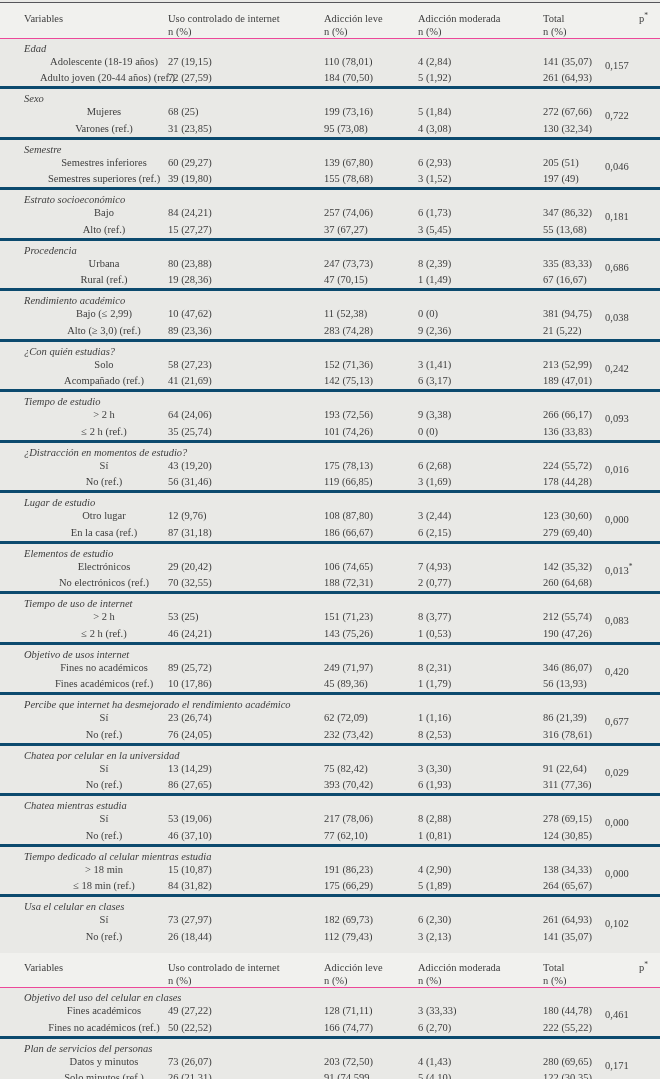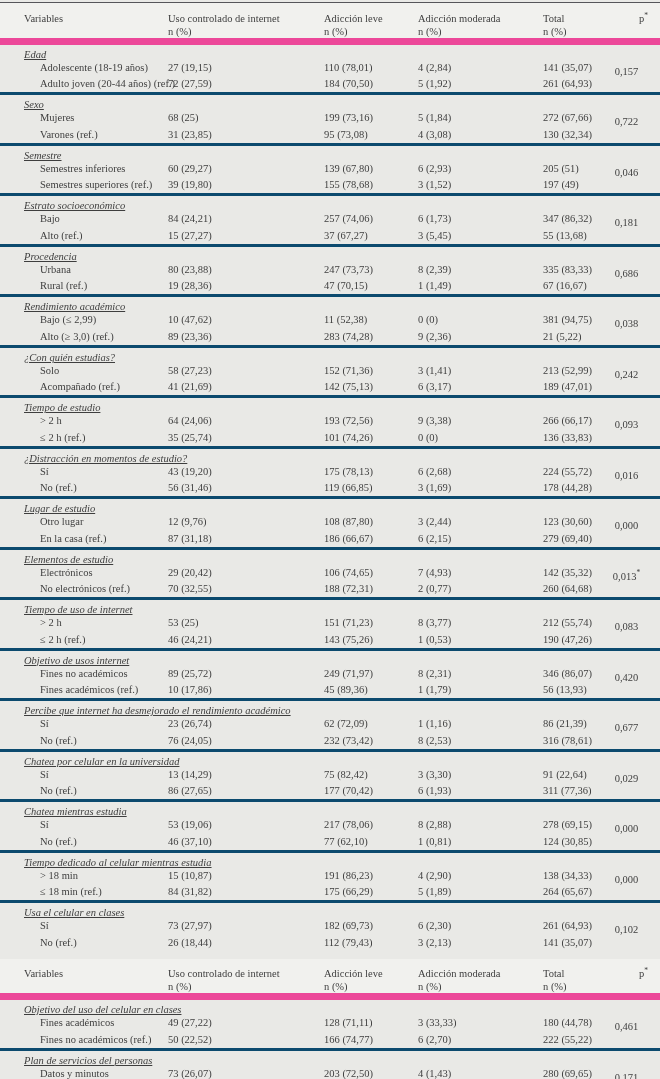--- a/index.html
+++ b/index.html
@@ -1,30 +1,30 @@
 <!DOCTYPE html>
 <html><head>
 <meta charset="utf-8">
 <style>
   html,body{margin:0;padding:0;background:#e9e9e6;}
   body{width:660px;height:1079px;overflow:hidden;font-family:"Liberation Serif", serif;color:#3e3e3e;}
   .page{margin-top:2px;border-top:1px solid #55555a;}
   .grid{display:grid;grid-template-columns:144px 156px 94px 125px 62px 43px;padding:0 12px 0 24px;}
-  .header-row{background:#f1f1ee;padding-top:5px;padding-bottom:0;border-bottom:7px solid #ec4899;}
+  .header-row{background:#f1f1ee;padding-top:5px;padding-bottom:0;border-bottom:1px solid #ec4899;}
   .hcell{font-size:10.5px;line-height:13px;}
   .hcell .hsub{display:block;}
   .hcell:last-child{text-align:right;}
   sup{font-size:7.5px;}
   .part{display:block;}
   .part > .section:not(:first-child){border-top:3px solid #0c4a6e;}
   .section{padding:3px 0 2px;}
-  .stitle{font-style:italic;font-size:10.5px;line-height:13px;margin:0 12px 0 24px;white-space:nowrap;text-decoration:underline;}
+  .stitle{font-style:italic;font-size:10.5px;line-height:13px;margin:0 12px 0 24px;white-space:nowrap;}
   .drow .cell{font-size:10.5px;line-height:13px;white-space:nowrap;}
-  .c-label{padding-left:16px;}
-  .c-p{text-align:center;}
+  .c-label{padding-left:16px;text-align:center;}
+  .c-p{text-align:left;}
   .header2{margin-top:8px;}
 </style>
 </head>
 <body>
 
 <div class="page">
   <div class="grid header-row" id="header1">
       <div class="hcell"><span class="hlabel"><span class="hlabel-text">Variables</span><sup class="hsup"></sup></span><span class="hsub"></span></div>
       <div class="hcell"><span class="hlabel"><span class="hlabel-text">Uso controlado de internet</span><sup class="hsup"></sup></span><span class="hsub">n (%)</span></div>
       <div class="hcell"><span class="hlabel"><span class="hlabel-text">Adicción leve</span><sup class="hsup"></sup></span><span class="hsub">n (%)</span></div>
@@ -305,21 +305,21 @@
     <div class="cell c-label">Sí</div>
     <div class="cell">13 (14,29)</div>
     <div class="cell">75 (82,42)</div>
     <div class="cell">3 (3,30)</div>
     <div class="cell">91 (22,64)</div>
     <div class="cell c-p"><span class="pval">0,029</span><sup class="psup"></sup></div>
   </div>
         <div class="grid drow">
     <div class="cell c-label">No (ref.)</div>
     <div class="cell">86 (27,65)</div>
-    <div class="cell">177 (70,42)</div>
+    <div class="cell">393 (70,42)</div>
     <div class="cell">6 (1,93)</div>
     <div class="cell">311 (77,36)</div>
     <div class="cell c-p"><span class="pval"></span><sup class="psup"></sup></div>
   </div>
       </div>
       <div class="section">
     <div class="stitle">Chatea mientras estudia</div>
   <div class="grid drow">
     <div class="cell c-label">Sí</div>
     <div class="cell">53 (19,06)</div>

